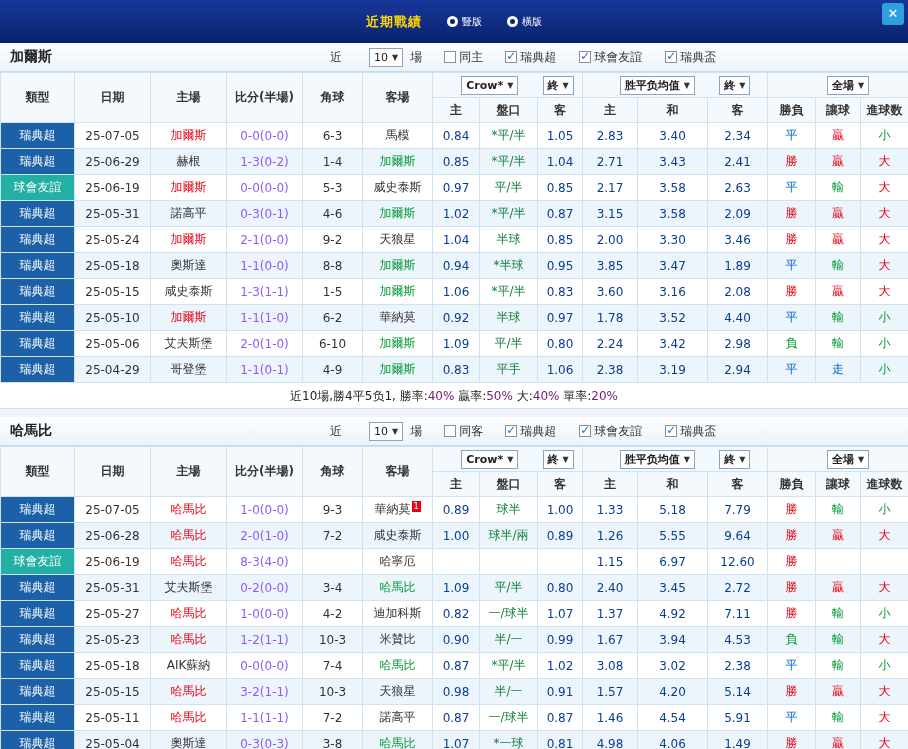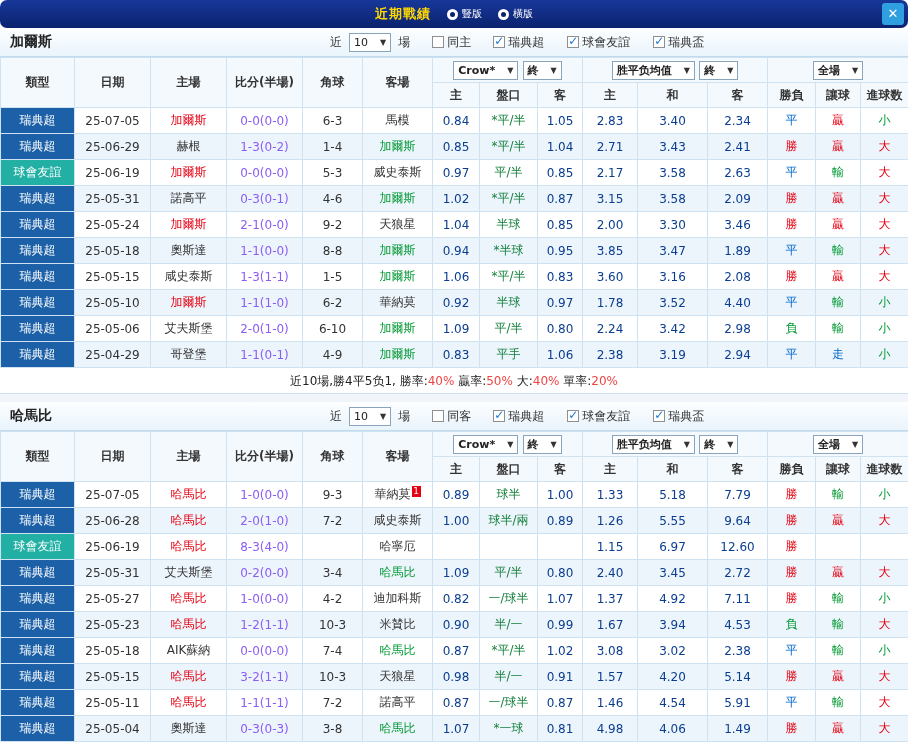--- a/index.html
+++ b/index.html
@@ -1,52 +1,52 @@
 <!DOCTYPE html>
 <html><head>
 <meta charset="utf-8">
 <style>
 *{box-sizing:border-box;margin:0;padding:0;}
 html,body{width:908px;}
 body{height:749px;overflow:hidden;font-family:"DejaVu Sans","Liberation Sans",sans-serif;font-size:12px;color:#333;background:#fff;}
 
-.topbar{height:28px;background:linear-gradient(#17379a,#0a226e);display:flex;align-items:center;justify-content:center;gap:16px;position:relative;border-radius:7px;}
+.topbar{height:43px;background:linear-gradient(#17379a,#0a226e);display:flex;align-items:center;justify-content:center;gap:25px;position:relative;}
 .topbar .title{color:#ffd800;font-weight:bold;font-size:13px;letter-spacing:1px;}
 .layout-opt{display:inline-flex;align-items:center;gap:4px;color:#fff;cursor:pointer;font-size:10px;}
 .radio{width:11px;height:11px;border-radius:50%;background:#fff;position:relative;display:inline-block;}
 .radio::after{content:"";position:absolute;left:3px;top:3px;right:3px;bottom:3px;border-radius:50%;background:#0a226e;}
 .close-btn{position:absolute;right:4px;top:3px;width:22px;height:22px;background:#2f9fdf;border-radius:3px;color:#fff;font-size:13px;font-weight:bold;text-align:center;line-height:22px;cursor:pointer;}
 
 .sec-header{height:29px;background:linear-gradient(#fdfeff,#e9f4fc);border-bottom:1px solid #c3d9ec;display:flex;align-items:center;position:relative;}
 .team-name{font-size:14px;font-weight:bold;color:#222;margin-left:10px;}
 .controls{position:absolute;left:330px;display:flex;align-items:center;gap:7px;white-space:nowrap;}
 .cb-group{display:inline-flex;align-items:center;gap:8px;}
 
-.dd{display:inline-flex;align-items:center;gap:12px;background:#fff;border:1px solid #8aa4bd;padding:0 4px;height:19px;font-size:11px;color:#222;cursor:pointer;}
+.dd{display:inline-flex;align-items:center;gap:4px;background:#fff;border:1px solid #8aa4bd;padding:0 4px;height:19px;font-size:11px;color:#222;cursor:pointer;margin-left:20px;}
 .dd .arr{font-size:8px;color:#333;}
 .cb-item{display:inline-flex;align-items:center;gap:3px;cursor:pointer;padding-left:15px;}
 .cb{width:12px;height:12px;border:1px solid #8f8f8f;background:#fff;display:inline-block;position:relative;}
 .cb.checked::after{content:"✓";position:absolute;left:0;top:-2px;font-size:12px;line-height:12px;color:#1a72cf;font-weight:bold;}
 
 table{width:908px;border-collapse:collapse;table-layout:fixed;}
 th,td{border:1px solid #cfe2f1;text-align:center;overflow:hidden;white-space:nowrap;}
 thead th{background:#f4f9fd;color:#333;font-weight:bold;height:25px;font-size:12px;}
 tbody td{height:26px;font-size:12px;background:#fff;}
 tbody tr:nth-child(even) td{background:#edf5fc;}
 td.lg-super{background:#1c61a8 !important;color:#fff;}
 td.lg-friendly{background:#21b0a3 !important;color:#fff;}
 .red{color:#e60012;}
 .green{color:#009933;}
 .blue{color:#0066cc;}
 td.score{color:#8b5cf6;}
 td.odds{color:#0a3d8f;}
 td.handicap{color:#15803d;}
 .badge{display:inline-block;background:#e60012;color:#fff;font-size:9px;line-height:11px;min-width:9px;padding:0 1px;margin-left:1px;vertical-align:4px;}
 .summary{height:26px;line-height:26px;text-align:center;border-bottom:1px solid #cfe2f1;background:#fff;color:#222;}
-.summary .stat-val{color:#ef4444;}
+.summary .stat-val{color:#701a75;}
 .section-gap{height:8px;background:#f1f5f9;}
 </style>
 </head>
 <body>
 
 <div class="topbar">
   <span class="title">近期戰績</span>
   <span class="layout-opt">
     <span class="radio"></span>
     <span>豎版</span>

